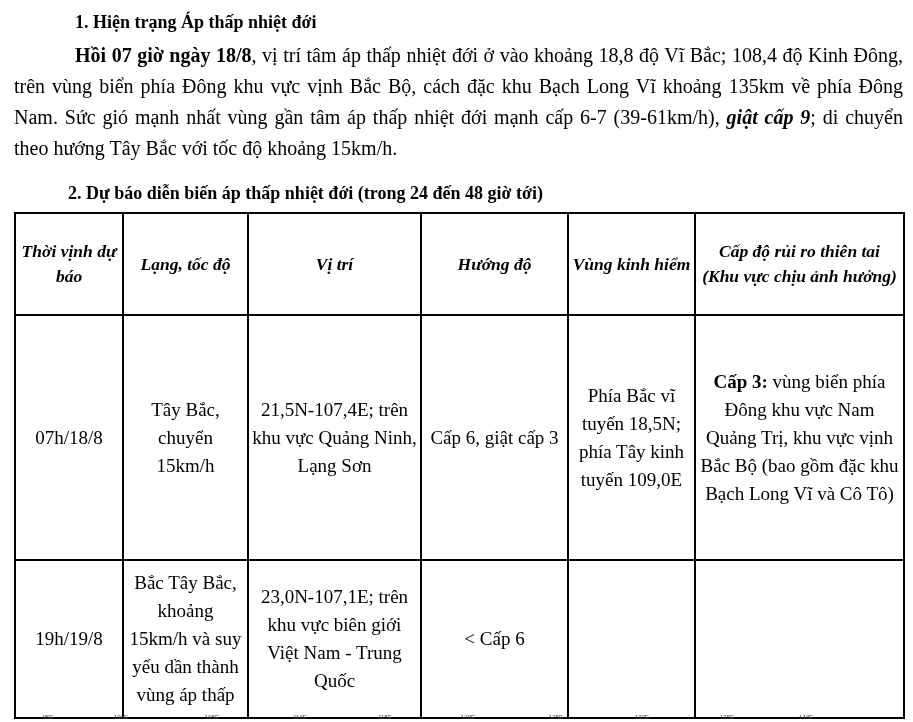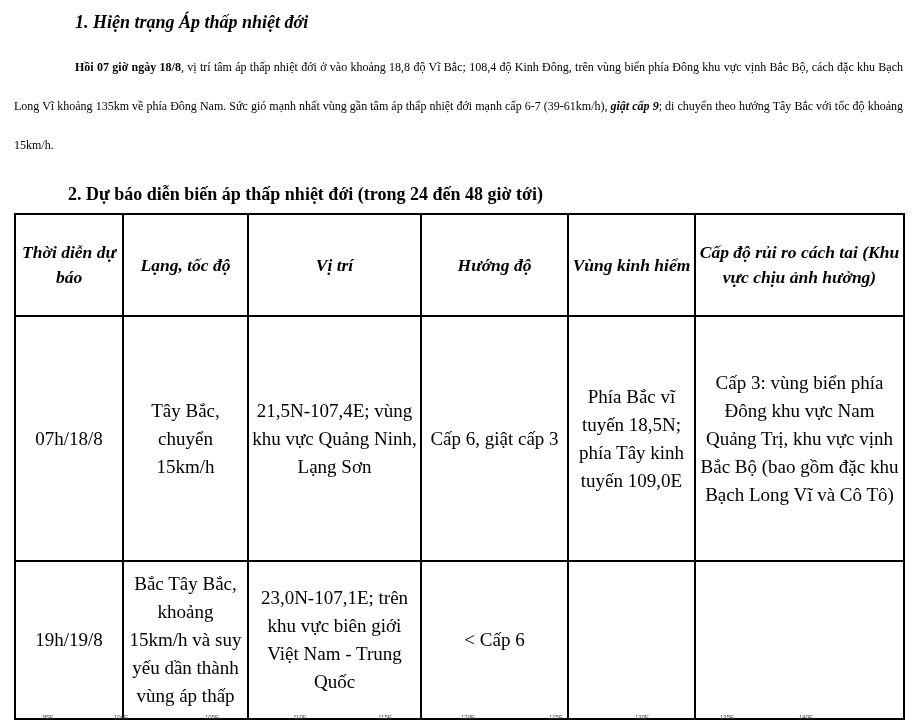--- a/index.html
+++ b/index.html
@@ -11,26 +11,26 @@
     font-family: "Liberation Serif", "DejaVu Serif", serif;
     overflow: hidden;
     position: relative;
   }
   .heading {
     font-weight: bold;
     font-size: 18px;
     line-height: 24px;
     margin: 0;
   }
-  .heading-1 { margin: 10px 10px 14px 75px; font-style: italic; }
+  .heading-1 { margin: 10px 10px 6px 75px; }
   .heading-2 { margin: 17px 10px 0 68px; }
   .para {
     margin: 5px 10px 0 14px;
-    font-size: 12px;
-    line-height: 39px;
+    font-size: 20px;
+    line-height: 31px;
     text-align: justify;
     text-indent: 61px;
   }
   .para .lead-bold { font-weight: bold; }
   .para .em-bi { font-weight: bold; font-style: italic; }
   table.forecast {
     border-collapse: collapse;
     table-layout: fixed;
     margin: 7px 0 0 14px;
     width: 889px;
@@ -54,21 +54,21 @@
     line-height: 28px;
   }
   tr.row-1 td { height: 245px; }
   tr.row-2 td { height: 158px; }
   td.risk-cell {
     text-align: left;
     vertical-align: middle;
     padding: 4px 8px;
     line-height: 26px;
   }
-  td.risk-cell .risk-bold { font-weight: normal; }
+  td.risk-cell .risk-bold { font-weight: bold; }
   .map-strip {
     position: absolute;
     left: 0; top: 712px;
     width: 913px; height: 10px;
   }
   .map-strip .lon-label {
     position: absolute;
     top: 2px;
     transform: translateX(-50%);
     font-family: "Liberation Sans", "DejaVu Sans", sans-serif;
@@ -92,31 +92,31 @@
     <colgroup>
       <col style="width:108px">
       <col style="width:125px">
       <col style="width:173px">
       <col style="width:147px">
       <col style="width:127px">
       <col style="width:209px">
     </colgroup>
     <tbody>
         <tr>
-      <th>Thời diễn dự báo</th>
+      <th>Thời vịnh dự báo</th>
       <th>Lạng, tốc độ</th>
       <th>Vị trí</th>
       <th>Hướng độ</th>
       <th>Vùng kinh hiểm</th>
-      <th>Cấp độ rủi ro cách tai (Khu vực chịu ảnh hưởng)</th>
+      <th>Cấp độ rủi ro thiên tai (Khu vực chịu ảnh hưởng)</th>
     </tr>
     <tr class="row-1">
       <td>07h/18/8</td>
       <td>Tây Bắc, chuyển 15km/h</td>
-      <td>21,5N-107,4E; vùng khu vực Quảng Ninh, Lạng Sơn</td>
+      <td>21,5N-107,4E; trên khu vực Quảng Ninh, Lạng Sơn</td>
       <td>Cấp 6, giật cấp 3</td>
       <td>Phía Bắc vĩ tuyến 18,5N; phía Tây kinh tuyến 109,0E</td>
       <td class="risk-cell"><span class="risk-bold">Cấp 3:</span><span> vùng biển phía Đông khu vực Nam Quảng Trị, khu vực vịnh Bắc Bộ (bao gồm đặc khu Bạch Long Vĩ và Cô Tô)</span></td>
     </tr>
     <tr class="row-2">
       <td>19h/19/8</td>
       <td>Bắc Tây Bắc, khoảng 15km/h và suy yếu dần thành vùng áp thấp</td>
       <td>23,0N-107,1E; trên khu vực biên giới Việt Nam - Trung Quốc</td>
       <td>&lt; Cấp 6</td>
       <td></td>

